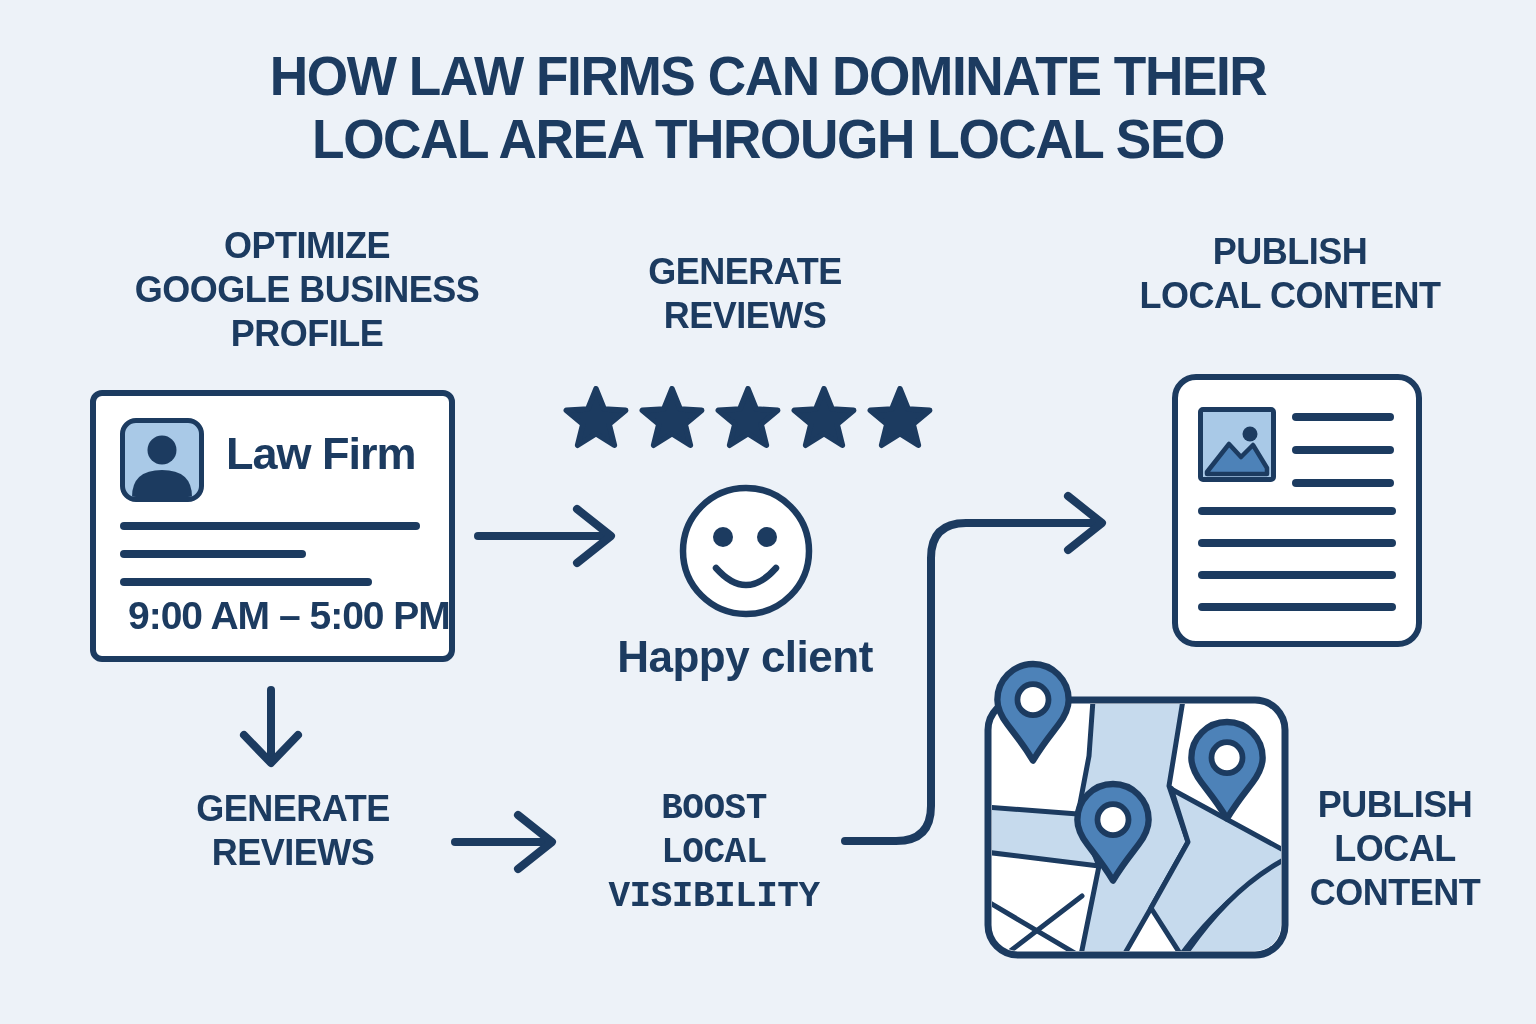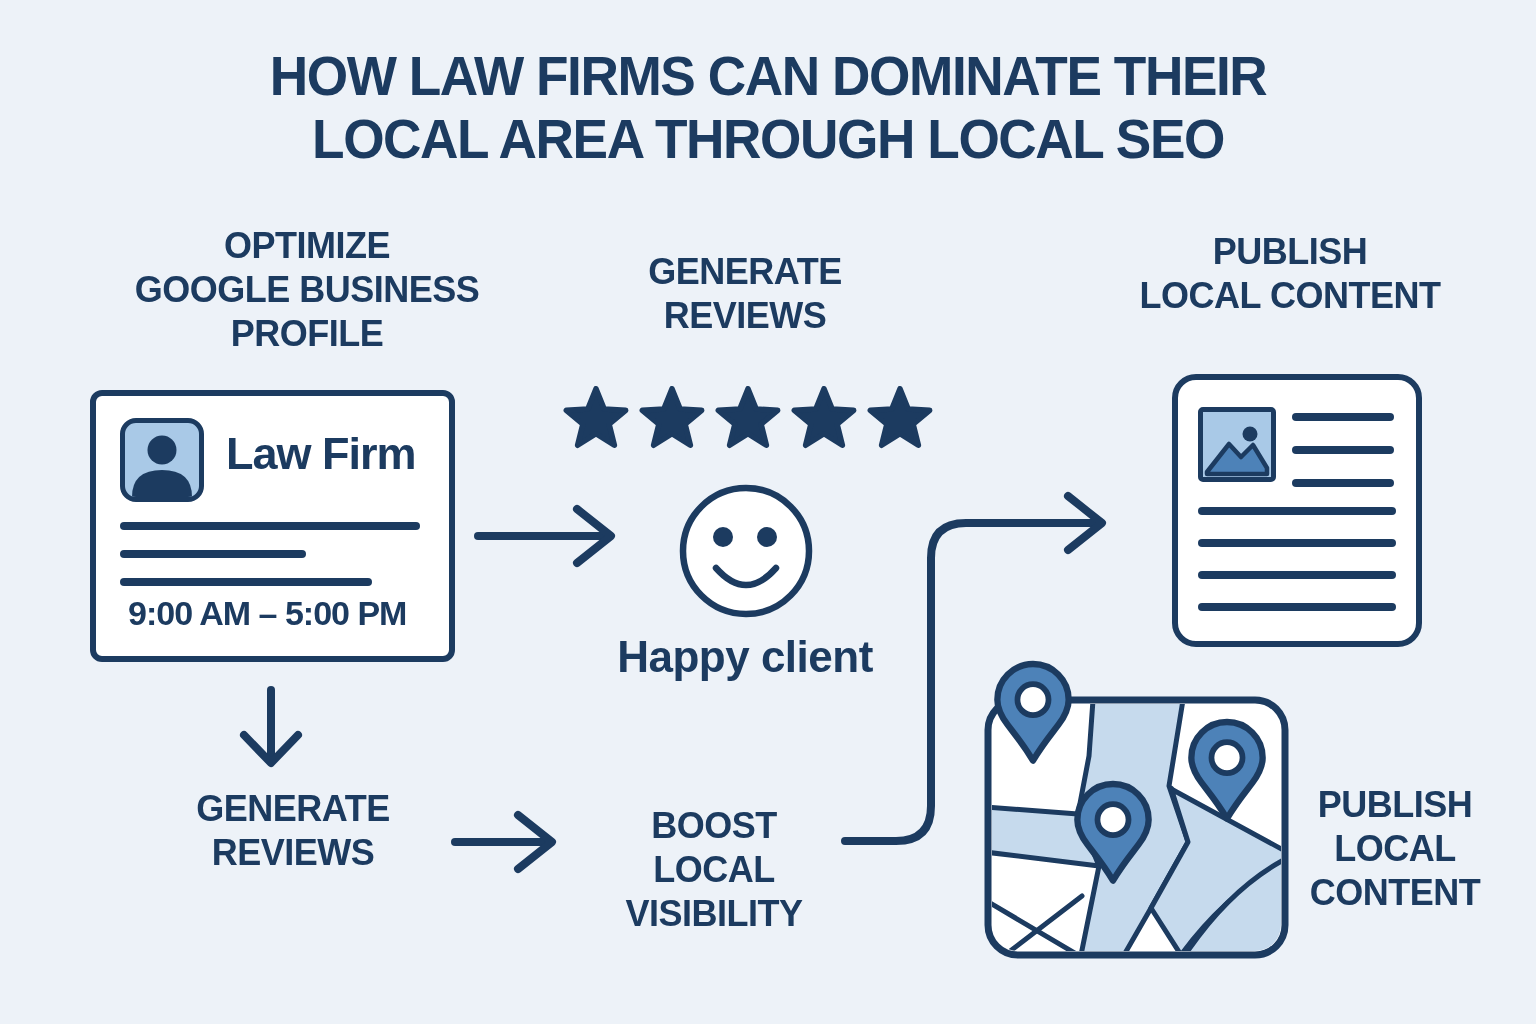--- a/index.html
+++ b/index.html
@@ -22,21 +22,21 @@
     transform:scaleX(0.95);transform-origin:50% 0;
   }
   .heading{
     position:absolute;font-size:36px;font-weight:bold;line-height:1.22;
     letter-spacing:-0.5px;text-align:center;white-space:pre-line;color:var(--navy);
   }
   .h-opt{left:77px;top:224px;width:460px;}
   .h-gen-top{left:545px;top:250px;width:400px;}
   .h-pub-top{left:1080px;top:230px;width:420px;}
   .h-gen-bot{left:93px;top:787px;width:400px;}
-  .h-boost{left:514px;top:804px;width:400px;}
+  .h-boost{left:514px;top:787px;width:400px;font-family:Liberation Mono, monospace;}
   .h-pub-bot{left:1245px;top:783px;width:300px;}
 
   
   .card{
     position:absolute;left:90px;top:390px;width:365px;height:272px;
     background:var(--cardbg);border:6px solid var(--navy);border-radius:12px;
     box-sizing:border-box;
   }
   .avatar{
     position:absolute;left:24px;top:22px;width:84px;height:84px;
@@ -45,21 +45,21 @@
   }
   .biz-name{
     position:absolute;left:130px;top:32px;font-size:45px;font-weight:bold;
     letter-spacing:-1px;color:var(--navy);white-space:nowrap;
   }
   .line{position:absolute;height:7.5px;border-radius:5px;background:var(--navy);}
   .card .l1{left:24px;top:126px;width:300px;}
   .card .l2{left:24px;top:154px;width:186px;}
   .card .l3{left:24px;top:182px;width:252px;}
   .hours{
-    position:absolute;left:32px;top:198px;font-size:34px;font-weight:bold;
+    position:absolute;left:32px;top:198px;font-size:39px;font-weight:bold;
     letter-spacing:-1px;color:var(--navy);white-space:nowrap;
   }
 
   
   .stars{position:absolute;left:552px;top:386px;width:392px;display:flex;gap:8px;justify-content:center;}
   .star{display:block;}
   .smiley{position:absolute;left:678px;top:480px;}
   .caption{
     position:absolute;left:545px;top:632px;width:400px;text-align:center;
     font-size:44px;font-weight:bold;letter-spacing:-0.5px;color:var(--navy);

